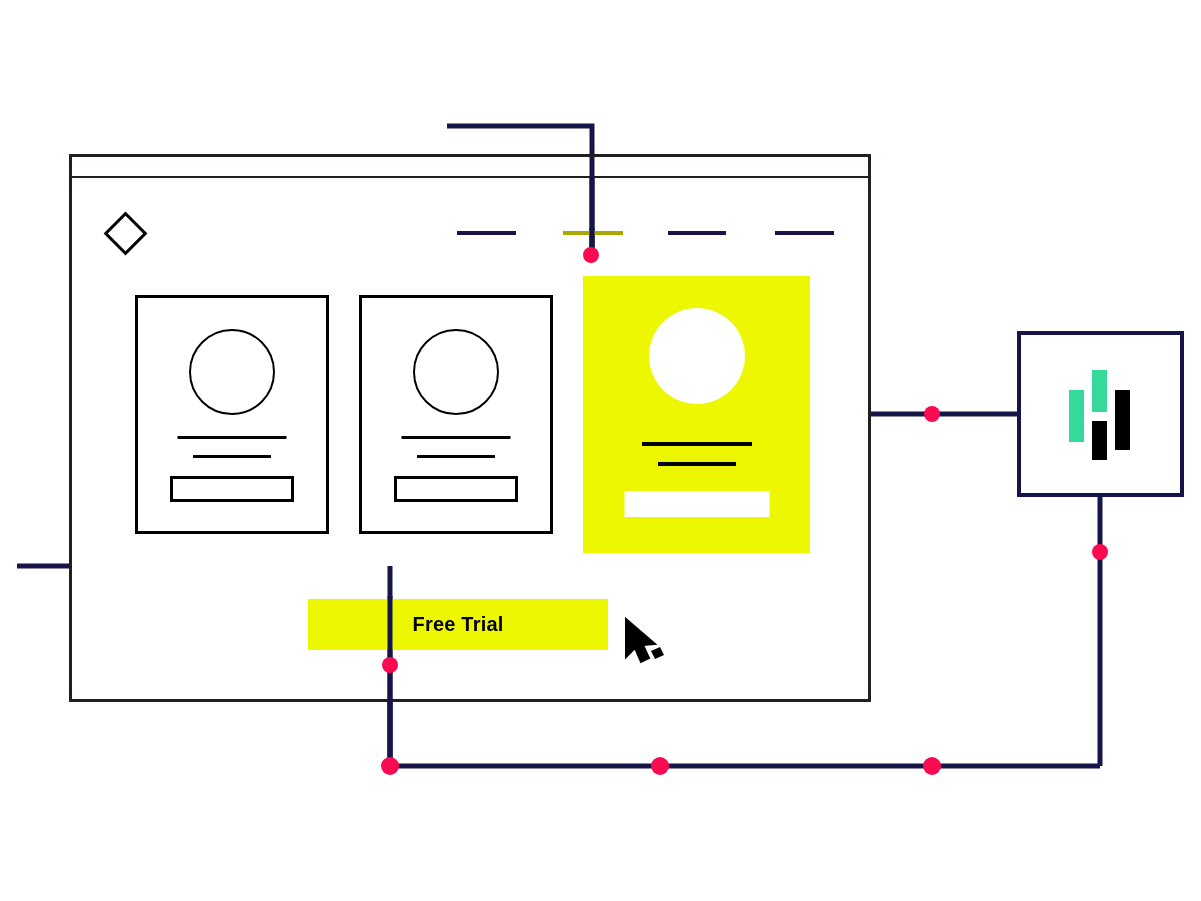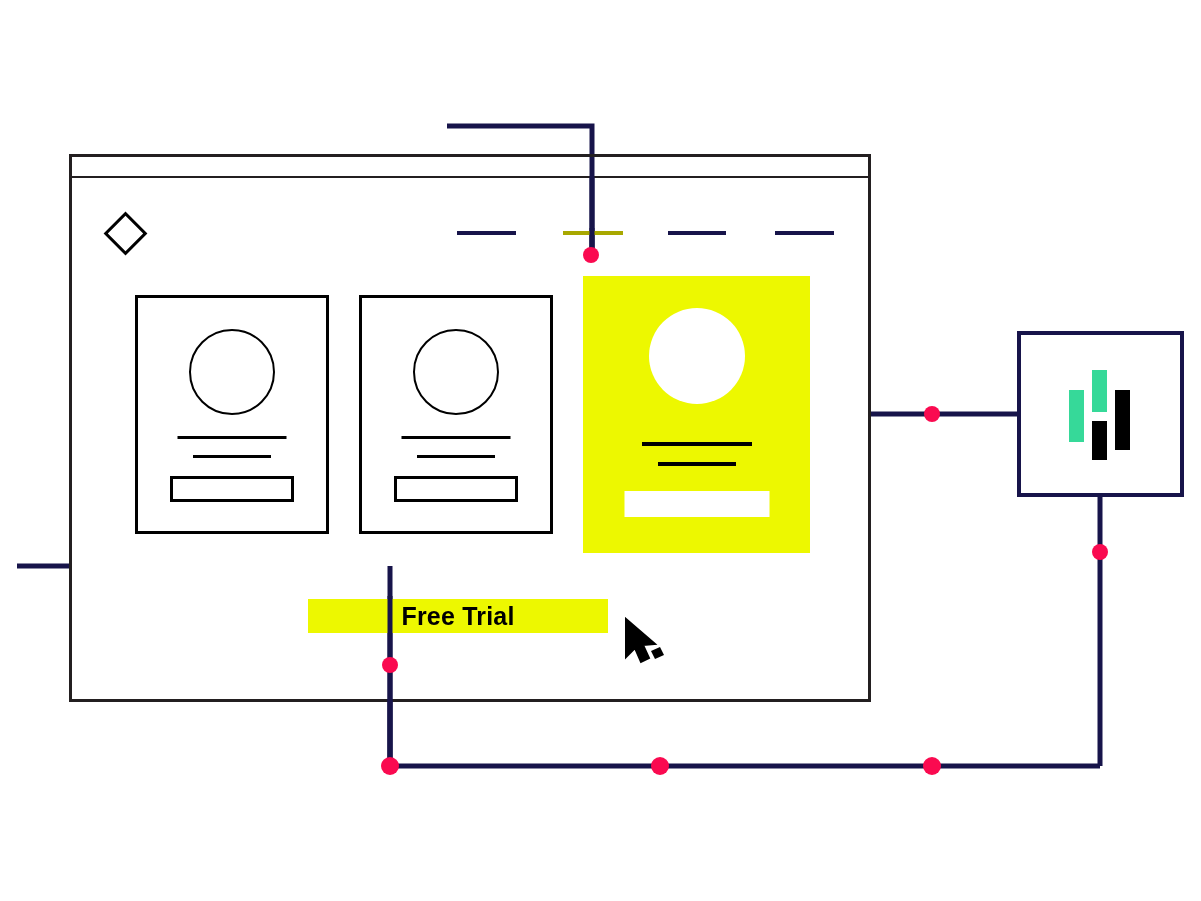--- a/index.html
+++ b/index.html
@@ -149,27 +149,27 @@
     width: 145px;
     height: 26px;
     background: #ffffff;
   }
 
   
   #free-trial-button {
     left: 308px;
     top: 599px;
     width: 300px;
-    height: 34px;
+    height: 51px;
     background: #edf800;
     display: flex;
     align-items: center;
     justify-content: center;
     color: #000000;
-    font-size: 25px;
+    font-size: 20px;
     font-weight: bold;
     letter-spacing: 0.2px;
     font-family: "Liberation Sans", sans-serif;
   }
 
   
   #analytics-widget {
     left: 1017px;
     top: 331px;
     width: 167px;

